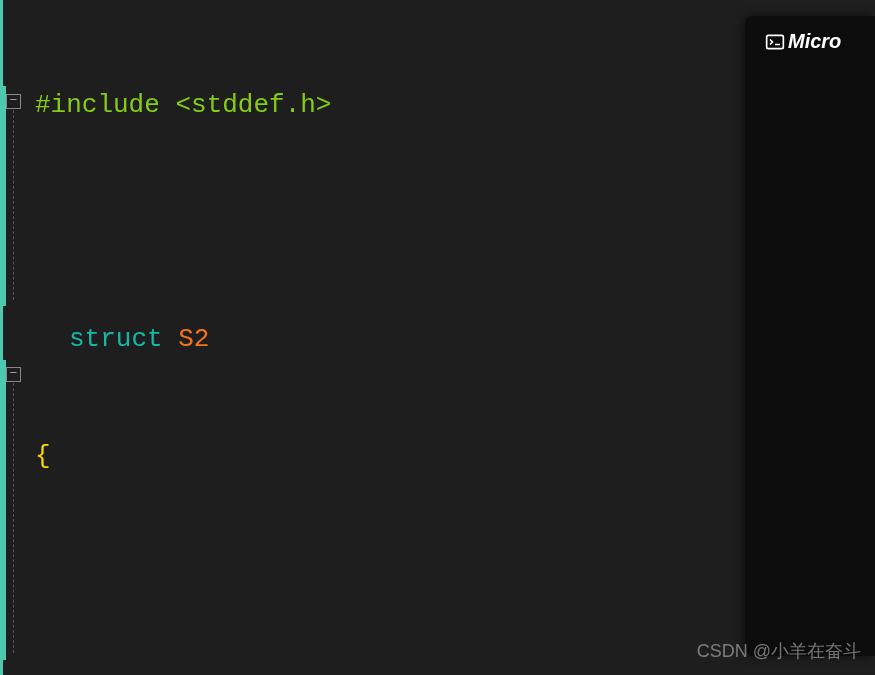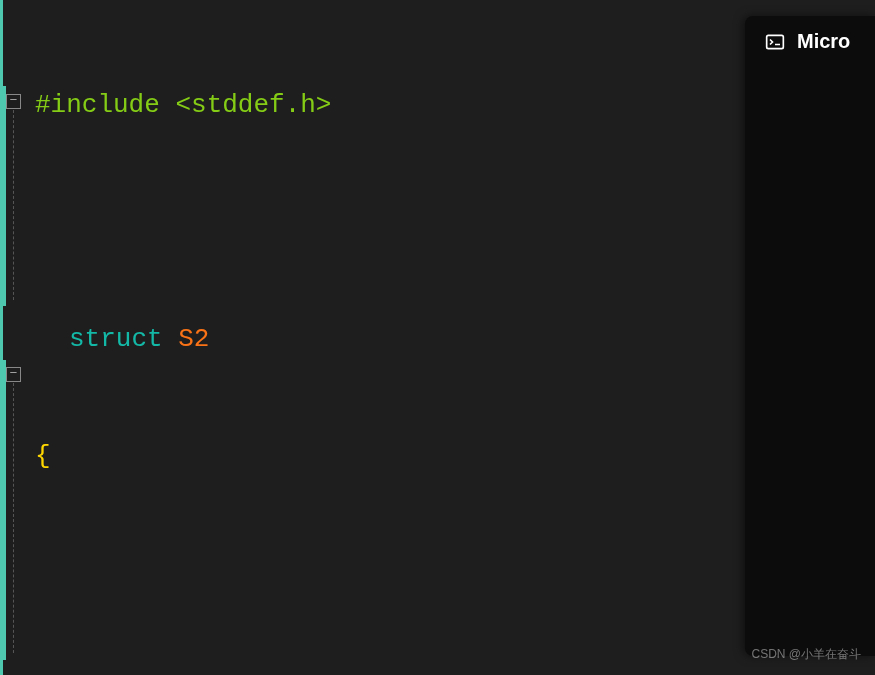--- a/index.html
+++ b/index.html
@@ -69,41 +69,42 @@
     background: #0c0c0c;
     border-radius: 8px 0 0 8px;
     color: #e0e0e0;
     font-size: 22px;
     box-shadow: -2px 0 10px rgba(0,0,0,0.5);
     overflow: hidden;
   }
   .term-title {
     display: flex;
     align-items: center;
-    gap: 12px;
+    gap: 3px;
     padding: 14px 12px 10px 20px;
     font-family: "Segoe UI", sans-serif;
     font-weight: 600;
     color: #ffffff;
     font-size: 20px;
+    font-style: italic;
   }
   .term-title svg { flex-shrink: 0; }
   .term-body {
     padding: 6px 0 0 20px;
     font-family: "Consolas", monospace;
     line-height: 1.35;
     white-space: pre;
     color: #e0e0e0;
   }
   .watermark {
     position: absolute;
     right: 14px;
     bottom: 12px;
     font-family: "Microsoft YaHei", sans-serif;
-    font-size: 12px;
+    font-size: 18px;
     color: rgba(200,200,200,0.55);
   }
   .left-accent {
     position: absolute;
     left: 0; top: 0;
     width: 3px;
     background: #4ec9b0;
   }
 </style>
 </head>

